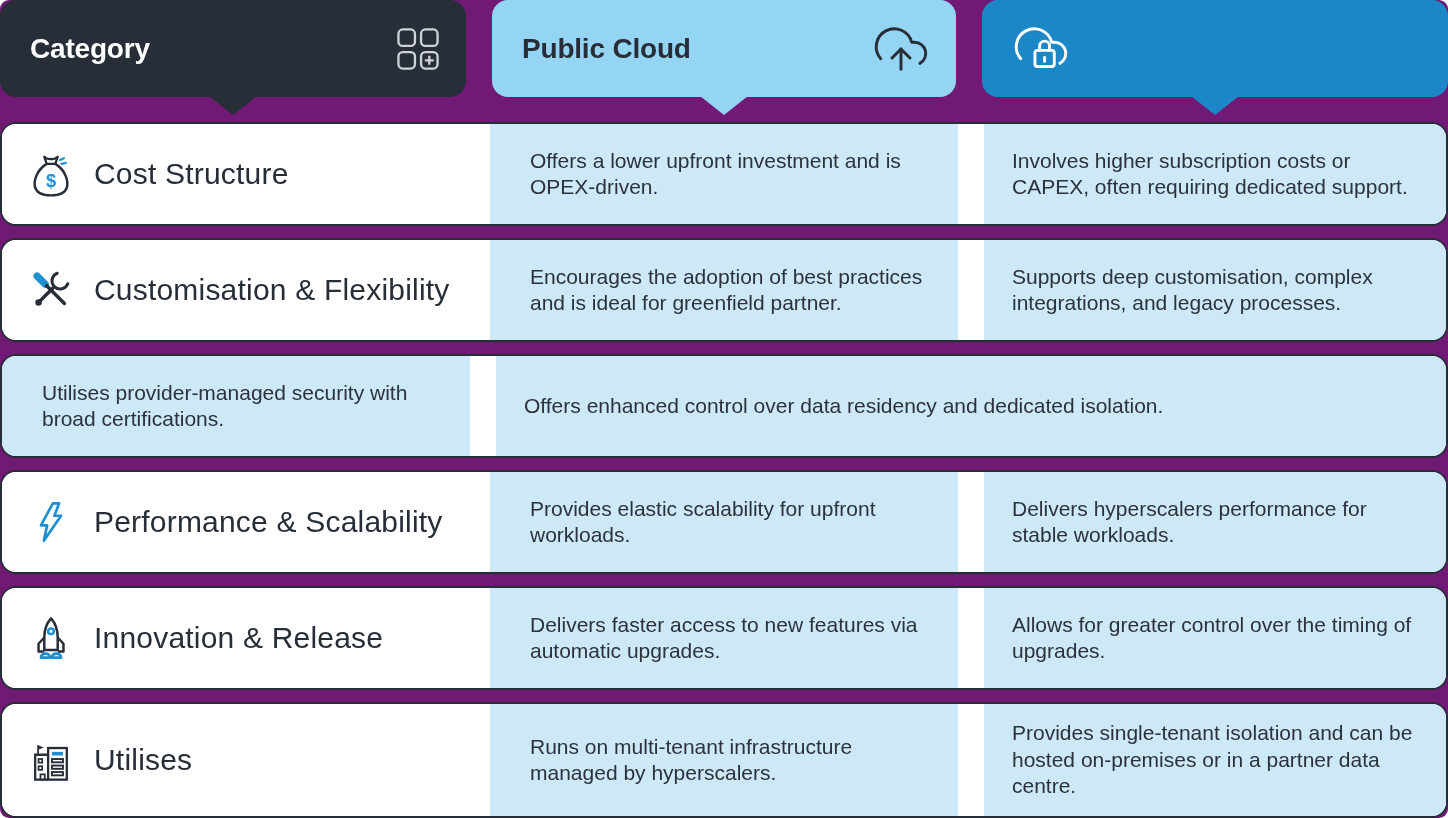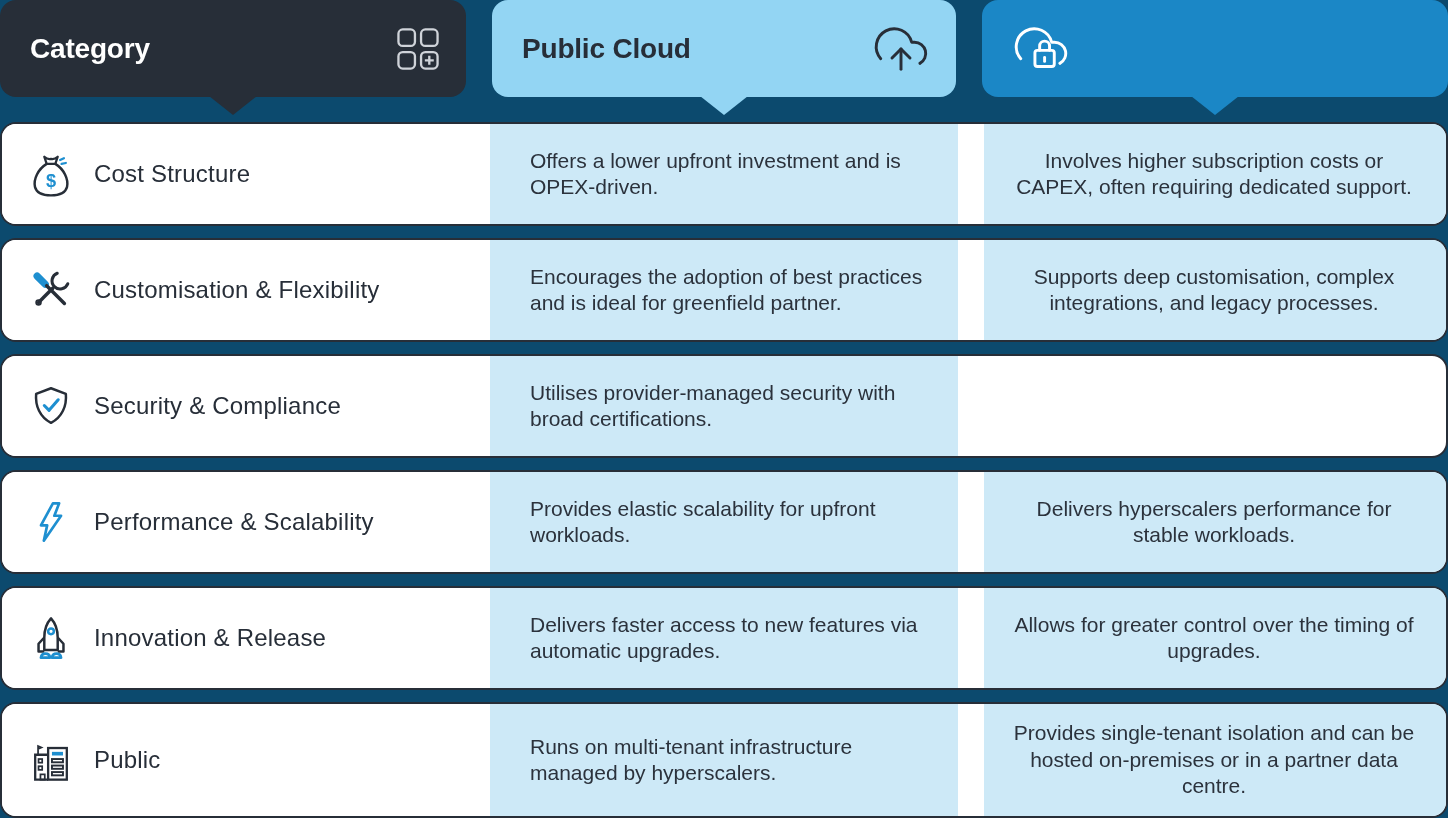--- a/index.html
+++ b/index.html
@@ -1,18 +1,18 @@
 <!DOCTYPE html>
 <html><head>
 <meta charset="utf-8">
 <style>
   * { margin:0; padding:0; box-sizing:border-box; }
   html,body { background:#ffffff; }
   body { font-family:"Liberation Sans", sans-serif; }
-  .canvas { width:1448px; height:818px; overflow:hidden; background:#0c4a6e; }
+  .canvas { width:1448px; height:818px; overflow:hidden; background:#701a75;border-radius:9px; }
 
   
   .header-row { display:flex; gap:26px; height:97px; }
   .hdr { height:97px; border-radius:16px; display:flex; align-items:center;
          justify-content:space-between; padding:0 26px 0 30px; position:relative; }
   .hdr::after { content:''; position:absolute; top:96px; left:50%; margin-left:-24px;
                 border-style:solid; border-width:19px 24px 0 24px; border-color:transparent; }
   .hdr-category { width:466px; background:#272E38; }
   .hdr-category::after { border-top-color:#272E38; }
   .hdr-public  { width:464px; background:#93D5F3;gap:40px; }
@@ -26,26 +26,26 @@
 
   
   .rows { margin-top:25px; }
   .row { display:flex; align-items:stretch; border:2px solid #272E38; border-radius:16px;
          overflow:hidden; min-height:104px; margin-bottom:12px; background:#ffffff; }
   .row:last-child { min-height:116px; margin-bottom:0; }
   .cat-cell { flex:0 0 488px; display:flex; align-items:center; padding-left:26px; background:#ffffff; }
   .icon-box { width:46px; height:46px; margin-right:20px; flex:none;
               display:flex; align-items:center; justify-content:center; }
   .icon-box svg { display:block; }
-  .cat-label { font-size:24px; font-weight:500; color:#272E38; letter-spacing:0.2px; }
+  .cat-label { font-size:30px; font-weight:500; color:#272E38; letter-spacing:0.2px; }
   .cell { background:#CDE9F7; display:flex; align-items:center;
           padding:12px 30px 12px 28px; font-size:21px; line-height:1.26; color:#2B323C; }
   .cell-public { flex:0 0 468px;padding-left:40px; }
   .gap-col { flex:0 0 26px; background:#ffffff; }
-  .cell-private { flex:1 1 auto;text-align:center; }
+  .cell-private { flex:1 1 auto; }
 </style>
 </head>
 <body>
 
 <div class="canvas">
 
   <div class="header-row">
 
     <div class="hdr hdr-category">
       <span class="hdr-title">Category</span>
@@ -122,33 +122,27 @@
     <div class="cell cell-public">
       <span>Encourages the adoption of best practices and is ideal for greenfield partner.</span>
     </div>
     <div class="gap-col"></div>
     <div class="cell cell-private">
       <span>Supports deep customisation, complex integrations, and legacy processes.</span>
     </div>
   </div>
 
   <div class="row">
-    <div class="cat-cell">
-      <span class="icon-box">
-            <svg viewBox="0 0 48 48" width="46" height="46">
-    <path d="M24 5.5 L39.5 11.3 C40.6 24 35.5 35.6 24 41.6 C12.5 35.6 7.4 24 8.5 11.3 Z" fill="none" stroke="#272E38" stroke-width="2.6" stroke-linejoin="round"></path>
-    <path d="M17 23.5 L22 28.5 L31.5 17.5" fill="none" stroke="#1E8FD0" stroke-width="3.2" stroke-linecap="round" stroke-linejoin="round"></path>
-  </svg>
-          </span>
-      <span class="cat-label">Security &amp; Compliance</span>
-    </div>
     <div class="cell cell-public">
       <span>Utilises provider-managed security with broad certifications.</span>
     </div>
     <div class="gap-col"></div>
+    <div class="cell cell-private">
+      <span>Offers enhanced control over data residency and dedicated isolation.</span>
+    </div>
   </div>
 
   <div class="row">
     <div class="cat-cell">
       <span class="icon-box">
             <svg viewBox="0 0 48 48" width="46" height="46">
     <path d="M26 4.5 L32.5 4.5 L27.5 17.5 L34.5 17.5 L16.5 43.5 L20 27.5 L13.5 27.5 Z" fill="none" stroke="#1E8FD0" stroke-width="2.8" stroke-linejoin="round"></path>
   </svg>
           </span>
       <span class="cat-label">Performance &amp; Scalability</span>
@@ -194,21 +188,21 @@
     <rect x="25" y="23" width="11.5" height="3.4" fill="none" stroke="#272E38" stroke-width="2"></rect>
     <rect x="25" y="29.8" width="11.5" height="3.4" fill="none" stroke="#272E38" stroke-width="2"></rect>
     <rect x="25" y="36.6" width="11.5" height="3.4" fill="none" stroke="#272E38" stroke-width="2"></rect>
     <path d="M21 44.5 L7.5 44.5 L7.5 18.5 L21 18.5" fill="none" stroke="#272E38" stroke-width="2.4"></path>
     <path d="M10.5 18.5 L10.5 9.5 L14 11 L10.5 12.5" fill="none" stroke="#272E38" stroke-width="1.8"></path>
     <rect x="11" y="23" width="3.8" height="3.8" fill="none" stroke="#272E38" stroke-width="1.8"></rect>
     <rect x="11" y="30.5" width="3.8" height="3.8" fill="none" stroke="#272E38" stroke-width="1.8"></rect>
     <rect x="13" y="39" width="4.5" height="5.5" fill="none" stroke="#272E38" stroke-width="1.8"></rect>
   </svg>
           </span>
-      <span class="cat-label">Public</span>
+      <span class="cat-label">Utilises</span>
     </div>
     <div class="cell cell-public">
       <span>Runs on multi-tenant infrastructure managed by hyperscalers.</span>
     </div>
     <div class="gap-col"></div>
     <div class="cell cell-private">
       <span>Provides single-tenant isolation and can be hosted on-premises or in a partner data centre.</span>
     </div>
   </div>
 </div>

